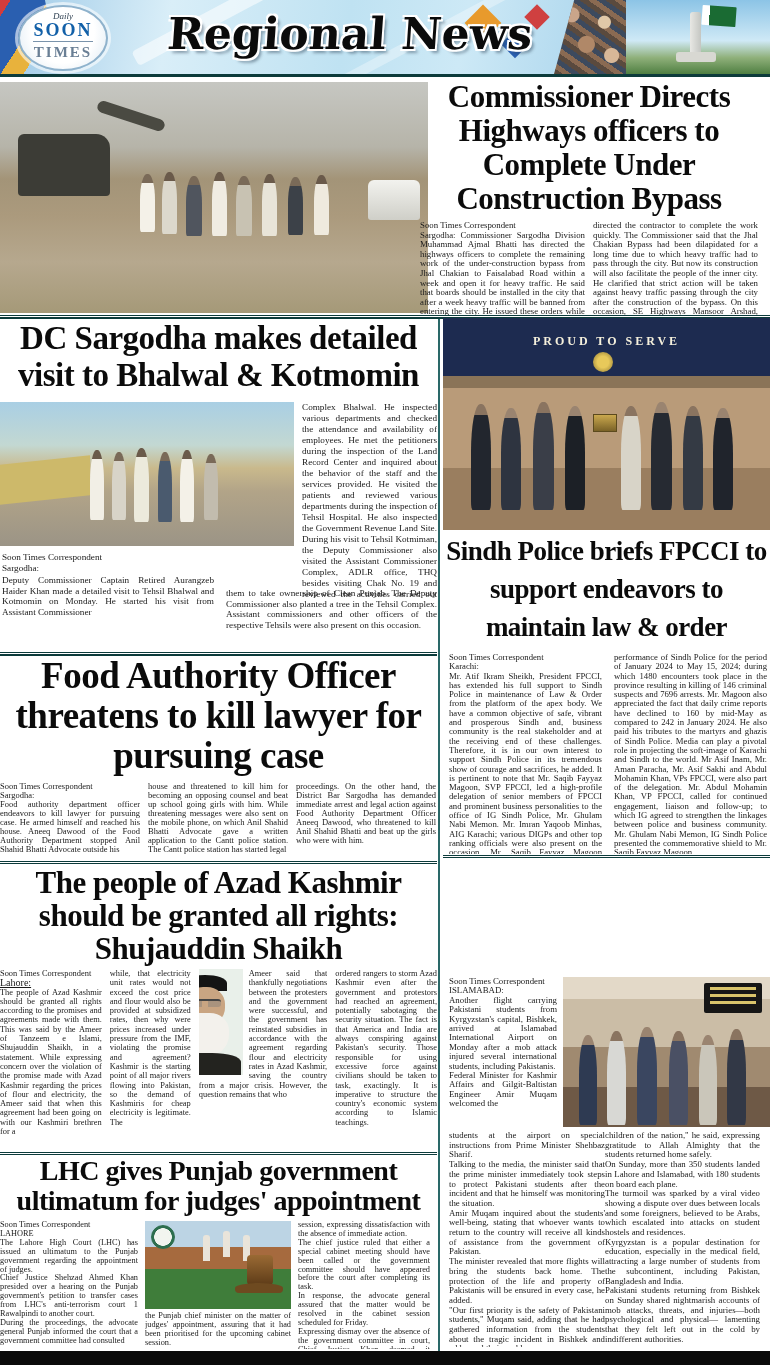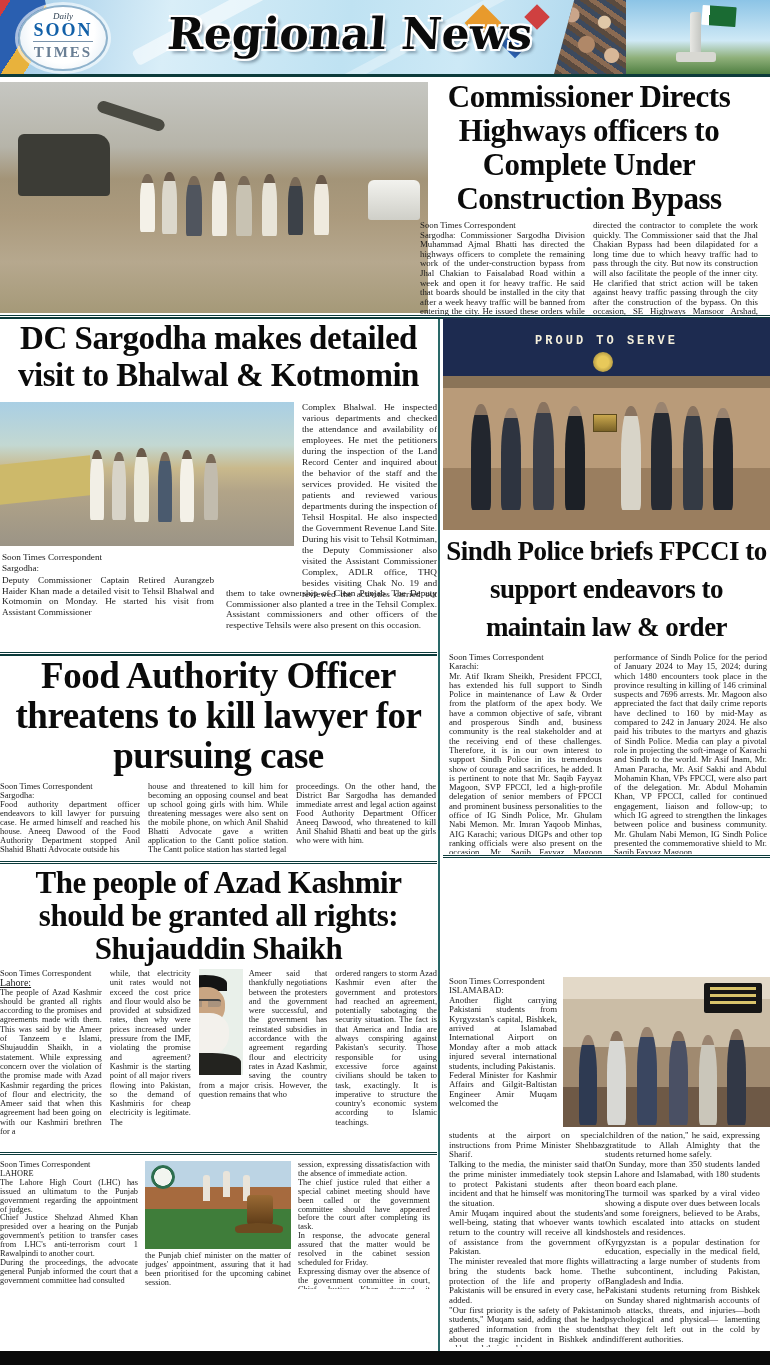--- a/index.html
+++ b/index.html
@@ -57,21 +57,21 @@
   .excavator-arm { position:absolute; left:96px; top:28px; width:70px; height:12px; background:#4a4a42; transform:rotate(18deg); border-radius:6px; }
   .van { position:absolute; left:368px; top:98px; width:52px; height:40px; background:linear-gradient(#f2f2ee,#cfcfc8); border-radius:6px 6px 3px 3px; }
 
   .photo-dc { left:0; top:402px; width:294px; height:144px;
     background:linear-gradient(180deg,#a9cfe4 0%,#c3d8d2 30%,#c9b98c 46%,#b2a488 62%,#9b9486 100%); }
   .dc-field { position:absolute; left:0; top:58px; width:90px; height:40px; background:#cdb96a; transform:skewY(-6deg); }
 
   .photo-sindh { left:443px; top:318px; width:327px; height:212px;
     background:linear-gradient(180deg,#1d2b50 0 58px,#8a7458 58px 70px,#b99b79 70px 150px,#9a7e5f 150px 100%); }
   .sindh-banner { position:absolute; left:0; top:16px; width:100%; text-align:center; color:#f5f0dc;
-    font-weight:bold; font-size:12px; letter-spacing:3px; font-family:Liberation Mono, monospace; }
+    font-weight:bold; font-size:12px; letter-spacing:3px; font-family:Liberation Serif, serif; }
   .sindh-emblem { position:absolute; left:150px; top:34px; width:20px; height:20px; border-radius:50%;
     background:radial-gradient(circle,#e8c95a 40%,#8a7432 100%); }
   .shield { position:absolute; left:150px; top:96px; width:24px; height:18px; background:linear-gradient(#caa84e,#7a6227); border:1px solid #5c4a1e; }
 
   .photo-portrait { position:relative; float:left; width:76px; height:106px; margin:0 6px 2px -32px;
     background:linear-gradient(100deg,#8fbf9f 0 32%,#e9f0ea 32% 100%); }
   .p-cap { position:absolute; left:16px; top:6px; width:44px; height:16px; background:#141414; border-radius:60% 60% 0 0; }
   .p-face { position:absolute; left:18px; top:18px; width:40px; height:38px; background:#c9a582; border-radius:45%; }
   .p-glasses { position:absolute; left:22px; top:30px; width:32px; height:8px; border-top:2px solid #444;
     background:linear-gradient(90deg,rgba(120,120,120,.4) 0 40%,transparent 40% 60%,rgba(120,120,120,.4) 60%); border-radius:3px; }
@@ -269,20 +269,21 @@
 "Pakistani students in Kyrgyzstan are</div>
       <div class="bt" style="width:155px;font-size:8.8px;line-height:9.7px;height:216px;">children of the nation," he said, expressing gratitude to Allah Almighty that the students returned home safely.
 On Sunday, more than 350 students landed in Lahore and Islamabad, with 180 students on board each plane.
 The turmoil was sparked by a viral video showing a dispute over dues between locals and some foreigners, believed to be Arabs, which escalated into attacks on student hostels and residences.
 Kyrgyzstan is a popular destination for education, especially in the medical field, attracting a large number of students from the subcontinent, including Pakistan, Bangladesh and India.
 Pakistani students returning from Bishkek on Sunday shared nightmarish accounts of mob attacks, threats, and injuries—both psychological and physical— lamenting that they felt left out in the cold by indifferent authorities.</div>
     </div>
   </div>
 
   <div class="sec" style="left:0;top:1156px;width:437px;height:194px;">
+    <div class="hl" style="font-size:28px;line-height:30px;">LHC gives Punjab government ultimatum for judges' appointment</div>
     <div class="cols" style="margin-top:5px;gap:7px;">
       <div style="width:138px;">
         <div class="byline" style="font-size:8.3px;line-height:8.9px;">Soon Times Correspondent</div>
         <div class="byline" style="font-size:8.3px;line-height:8.9px;">LAHORE</div>
         <div class="bt" style="font-size:8.3px;line-height:8.9px;height:108px;">The Lahore High Court (LHC) has issued an ultimatum to the Punjab government regarding the appointment of judges.
 Chief Justice Shehzad Ahmed Khan presided over a hearing on the Punjab government's petition to transfer cases from LHC's anti-terrorism court 1 Rawalpindi to another court.
 During the proceedings, the advocate general Punjab informed the court that a government committee had consulted</div>
       </div>
       <div style="width:146px;">
         <div class="photo-lhc">

